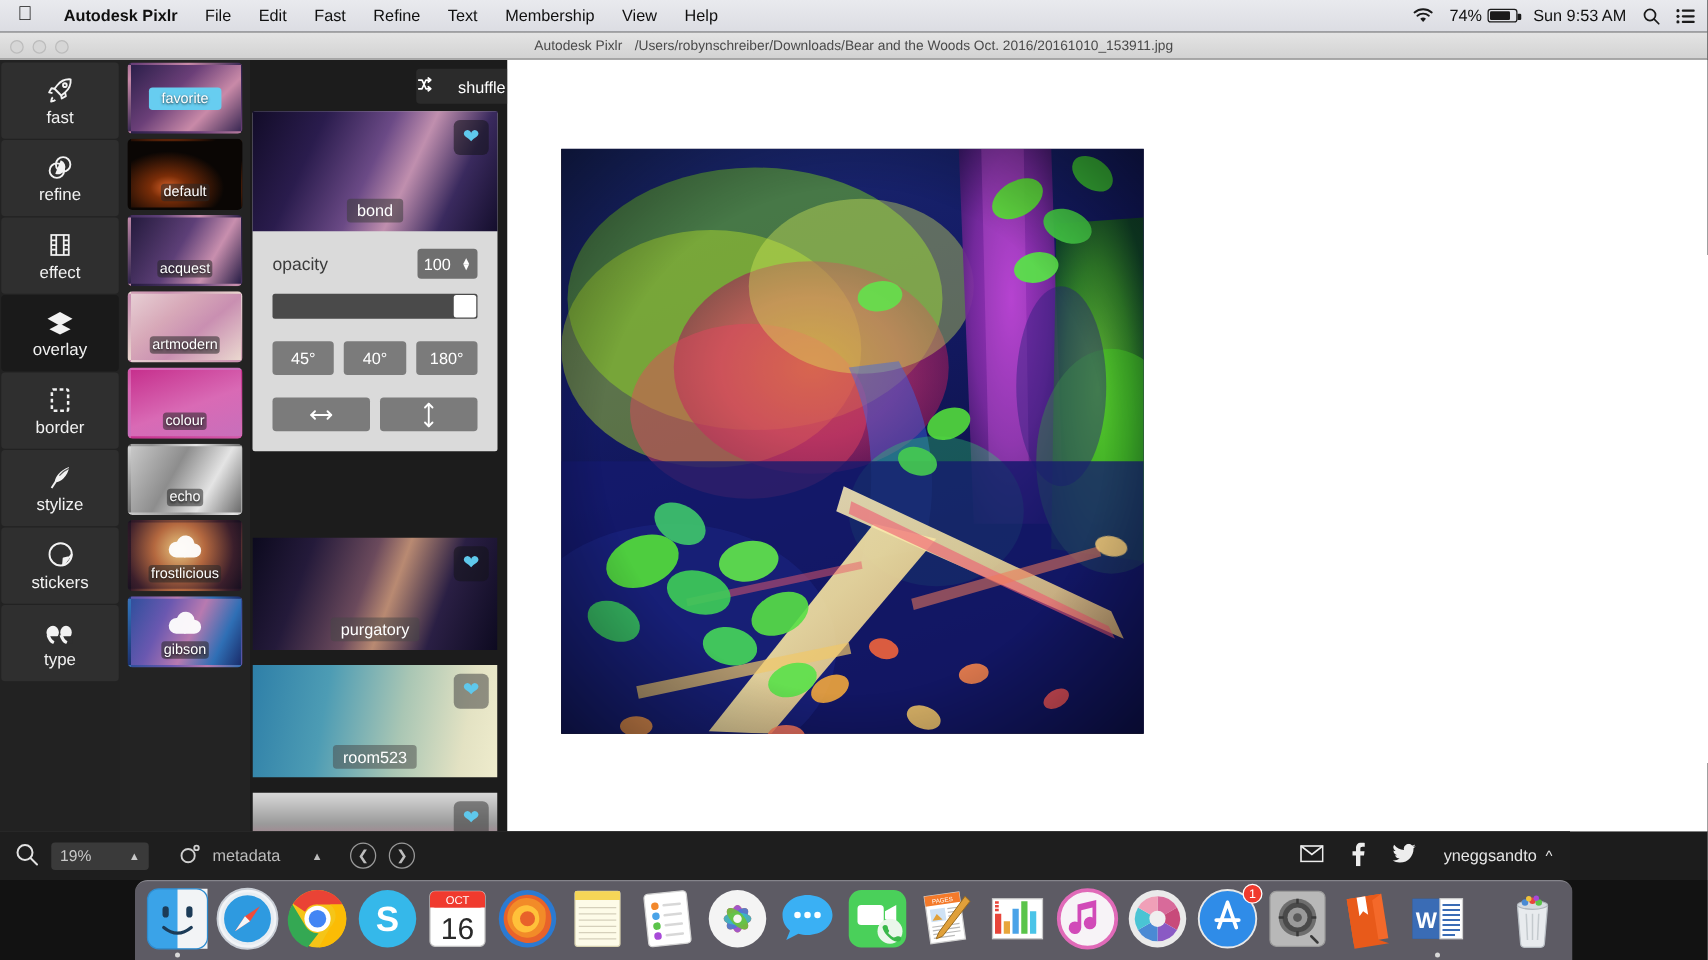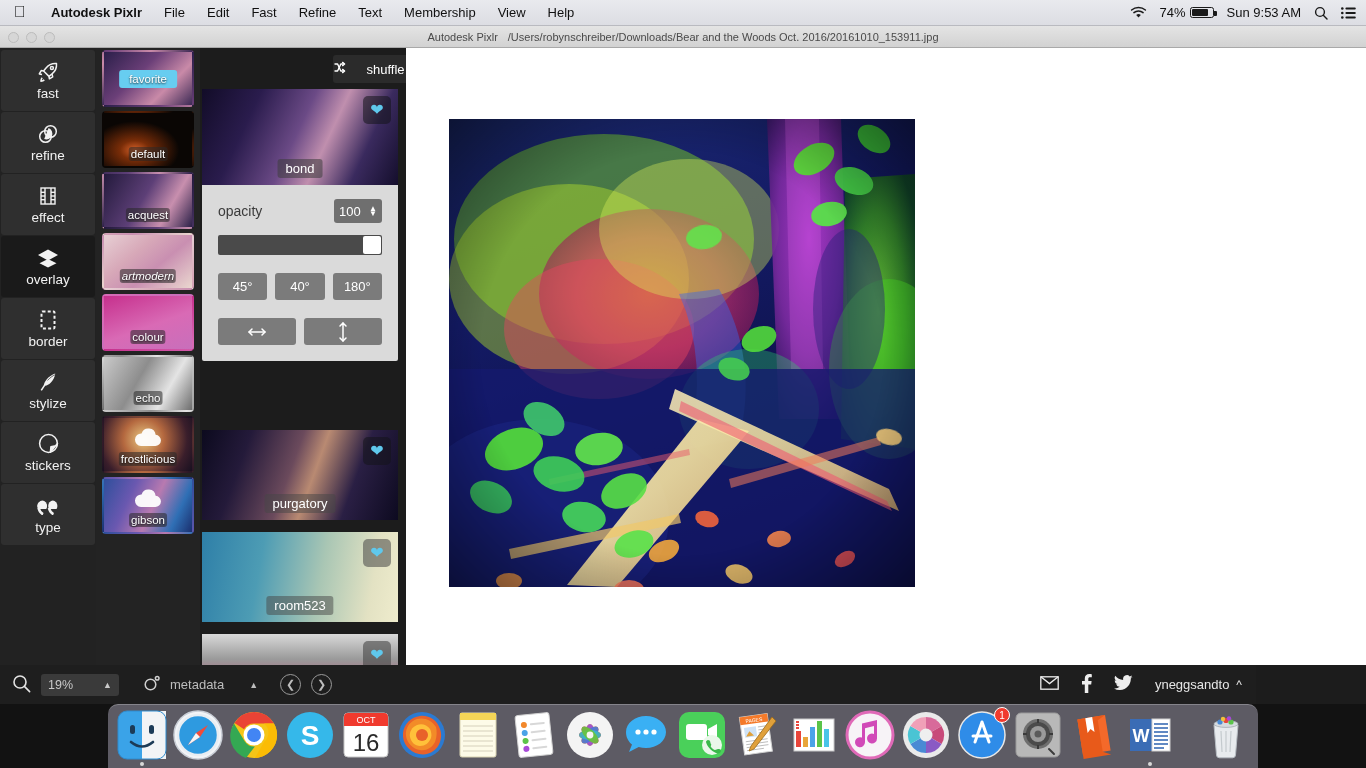--- a/index.html
+++ b/index.html
@@ -359,21 +359,21 @@
       </div>
 
       <div class="thumb" style="background:radial-gradient(ellipse at 35% 70%, #d8622a 0%, #7a2d08 18%, #0a0604 55%), #090506;">
         <span class="tlabel">default</span>
       </div>
 
       <div class="thumb" style="background:linear-gradient(120deg,#231a3c,#5d3f77 45%,#c88fae 72%,#2b2048);">
         <span class="tlabel">acquest</span>
       </div>
 
-      <div class="thumb" style="background:linear-gradient(140deg,#e7cfd4,#d7a8b8 35%,#c98fb1 60%,#ead7cf);font-style:italic;">
+      <div class="thumb" style="background:linear-gradient(140deg,#e7cfd4,#d7a8b8 35%,#c98fb1 60%,#ead7cf);">
         <span class="tlabel">artmodern</span>
       </div>
 
 
       <div class="thumb" style="background:linear-gradient(160deg,#c6308d,#d96ab5 55%,#c86fbb);">
         <span class="tlabel">colour</span>
       </div>
 
       <div class="thumb" style="background:linear-gradient(120deg,#c9c9c9,#8d8d8d 40%,#e4e4e4 70%,#6d6d6d);">
         <span class="tlabel">echo</span>

